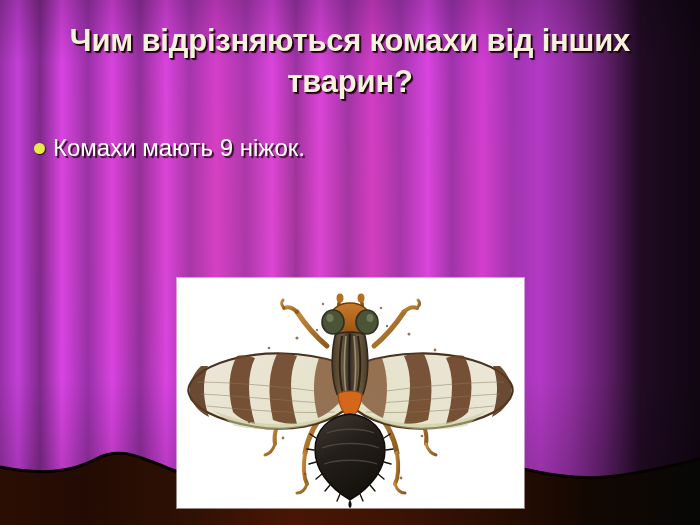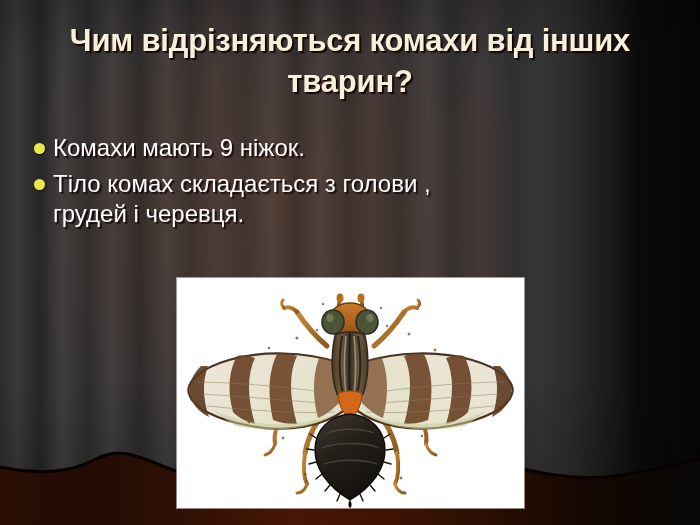--- a/index.html
+++ b/index.html
@@ -6,21 +6,21 @@
     margin: 0;
     padding: 0;
     background: #000;
   }
   #slide {
     position: relative;
     width: 700px;
     height: 525px;
     overflow: hidden;
     font-family: "Liberation Sans", sans-serif;
-    background: #404040;
+    background: #d946ef;
   }
 
   
   .bg-base {
     position: absolute;
     inset: 0;
     background:
       linear-gradient(90deg,
         #5a1c06 0px,
         #4d1705 26px,
@@ -204,25 +204,20 @@
              C412,48 450,40 486,46 C520,52 560,66 606,62 C646,58 674,50 700,44" fill="none" stroke="#060200" stroke-width="3"></path>
   </svg>
 
   <div class="title">Чим відрізняються комахи від інших тварин?</div>
 
   <div class="bullets">
     <div class="bullet-row">
       <span class="bullet-dot"></span>
       <span class="bullet-text">Комахи мають 9 ніжок.</span>
     </div>
-    <div class="bullet-row">
-      <span class="bullet-dot"></span>
-      <span class="bullet-text">Тіло комах складається з голови ,
-грудей і черевця.</span>
-    </div>
   </div>
 
   <div class="picture">
     <svg viewBox="0 0 347 230">
       <defs>
         <linearGradient id="wingL" x1="0" y1="0" x2="1" y2="0.4">
           <stop offset="0%" stop-color="#efe7dc"></stop>
           <stop offset="45%" stop-color="#e9e4d2"></stop>
           <stop offset="100%" stop-color="#e4e3c9"></stop>
         </linearGradient>

